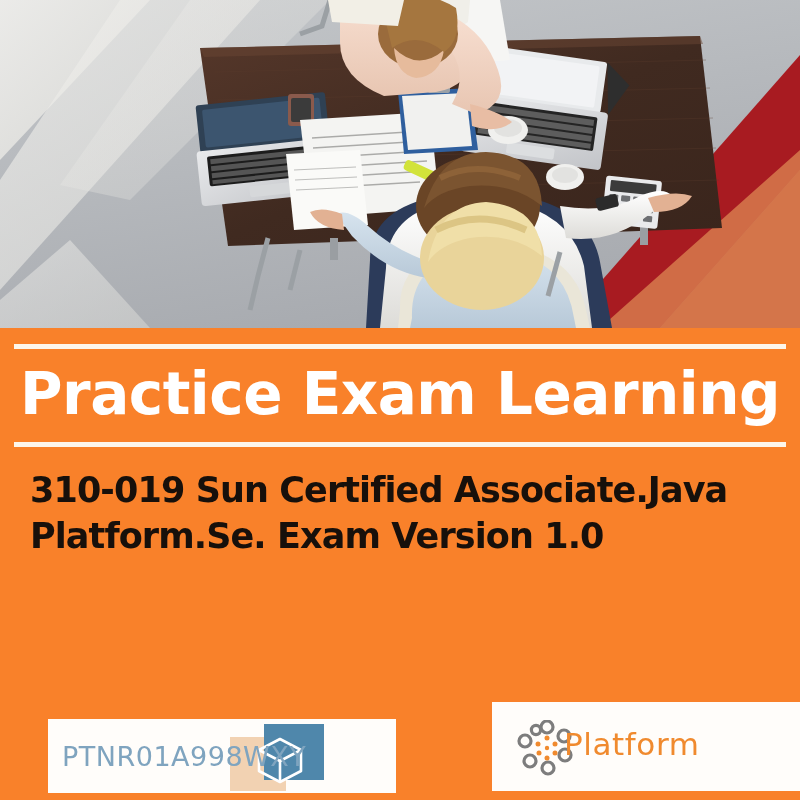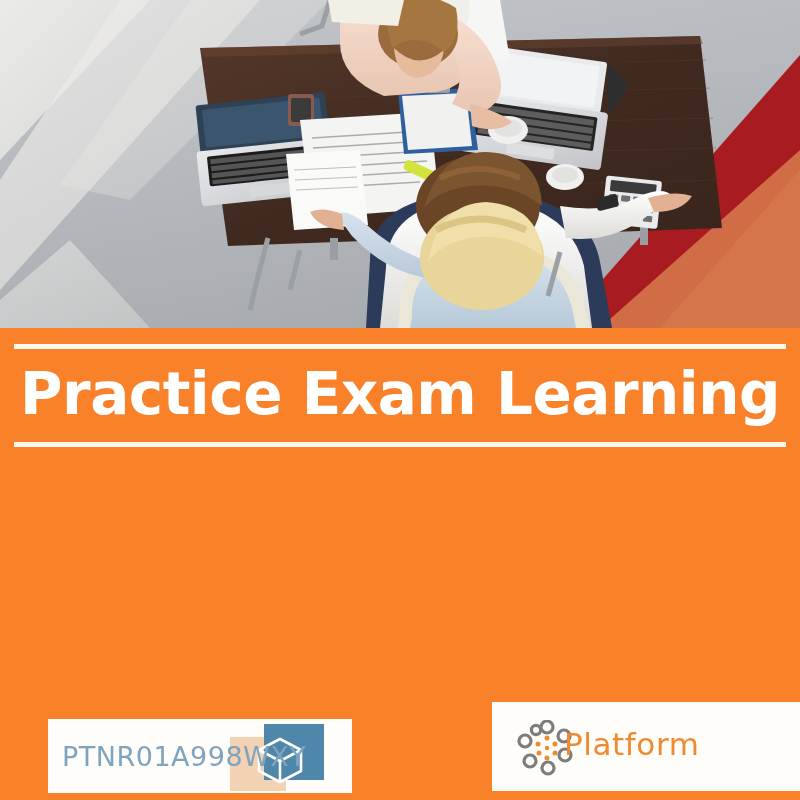--- a/index.html
+++ b/index.html
@@ -80,20 +80,21 @@
     font-size: 35px;
     line-height: 1.30;
     letter-spacing: -0.9px;
   }
 
   
   .logo-card {
     position: absolute;
     background: #fffdfa;
     overflow: hidden;
+    padding-left: 44px;
   }
 
   .card-ptnr {
     left: 48px;
     top: 719px;
     width: 304px;
     height: 74px;
   }
   .card-esoft {
     left: 492px;
@@ -356,20 +357,22 @@
 
   <div class="orange-body">
 
     <div class="rule rule-top"></div>
 
     <div class="banner-title">Practice Exam Learning</div>
 
     <div class="rule rule-bottom"></div>
 
     <div class="subtitle">
+      <div>310-019 Sun Certified Associate.Java</div>
+      <div>Platform.Se. Exam Version 1.0</div>
     </div>
 
   </div>
 
   <div class="logo-card card-ptnr">
     <div class="ptnr-inner">
       <div class="ptnr-sq-tan"></div>
       <div class="ptnr-sq-blue"></div>
       <svg class="ptnr-cube" viewBox="0 0 52 50">
         <g fill="none" stroke="#ffffff" stroke-width="2.6" stroke-linejoin="round">

